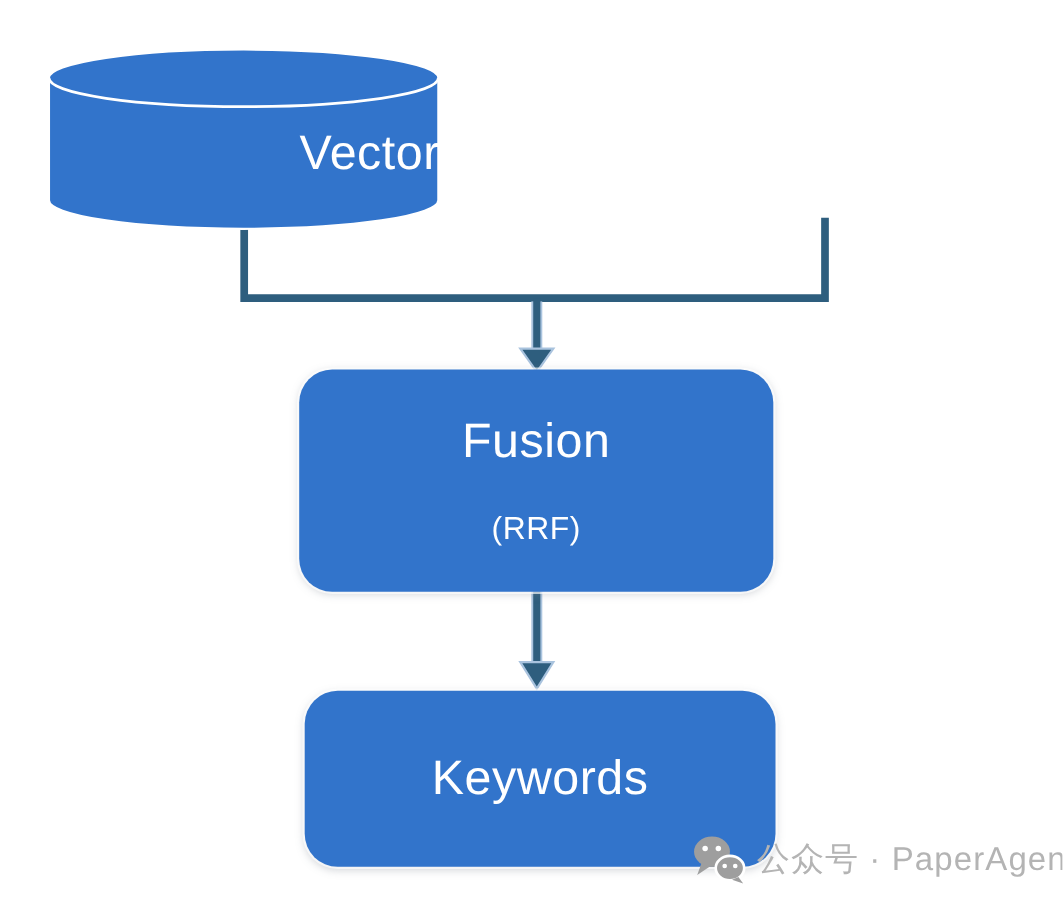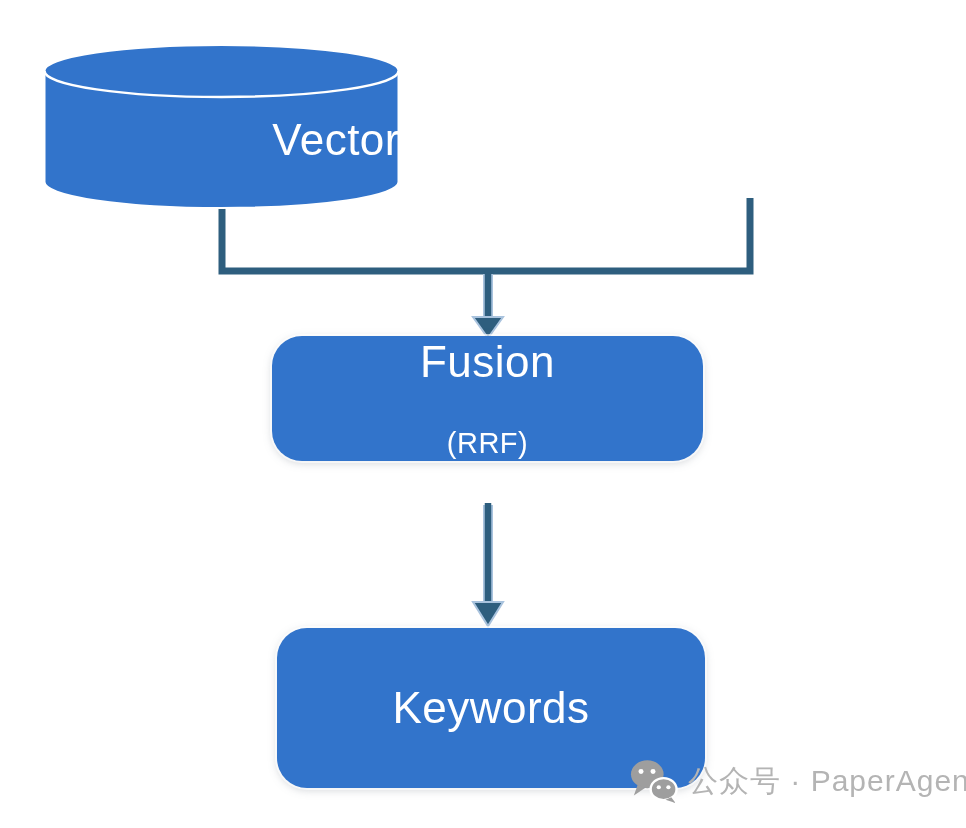--- a/index.html
+++ b/index.html
@@ -59,21 +59,21 @@
     z-index: 2;
     background: var(--node-fill);
     border-radius: 30px;
     box-shadow: 0 0 0 2px rgba(255,255,255,0.65), 0 2px 8px rgba(120,130,140,0.35);
     display: flex;
     flex-direction: column;
     align-items: center;
     justify-content: center;
     color: var(--label);
   }
-  .flowbox.fusion   { left: 272px; top: 336px; width: 431px; height: 125px; gap: 37px; }
+  .flowbox.fusion   { left: 272px; top: 336px; width: 431px; height: 202px; gap: 37px; }
   .flowbox.reranking{ left: 277px; top: 628px; width: 428px; height: 160px; }
   .box-title { font-size: 44px; font-weight: 400; line-height: 1.15; letter-spacing: 0.5px; }
   .box-sub   { font-size: 29px; font-weight: 400; margin-top: 2px; letter-spacing: 0.5px; }
 
   .watermark {
     position: absolute;
     left: 630px;
     top: 755px;
     height: 52px;
     display: flex;

